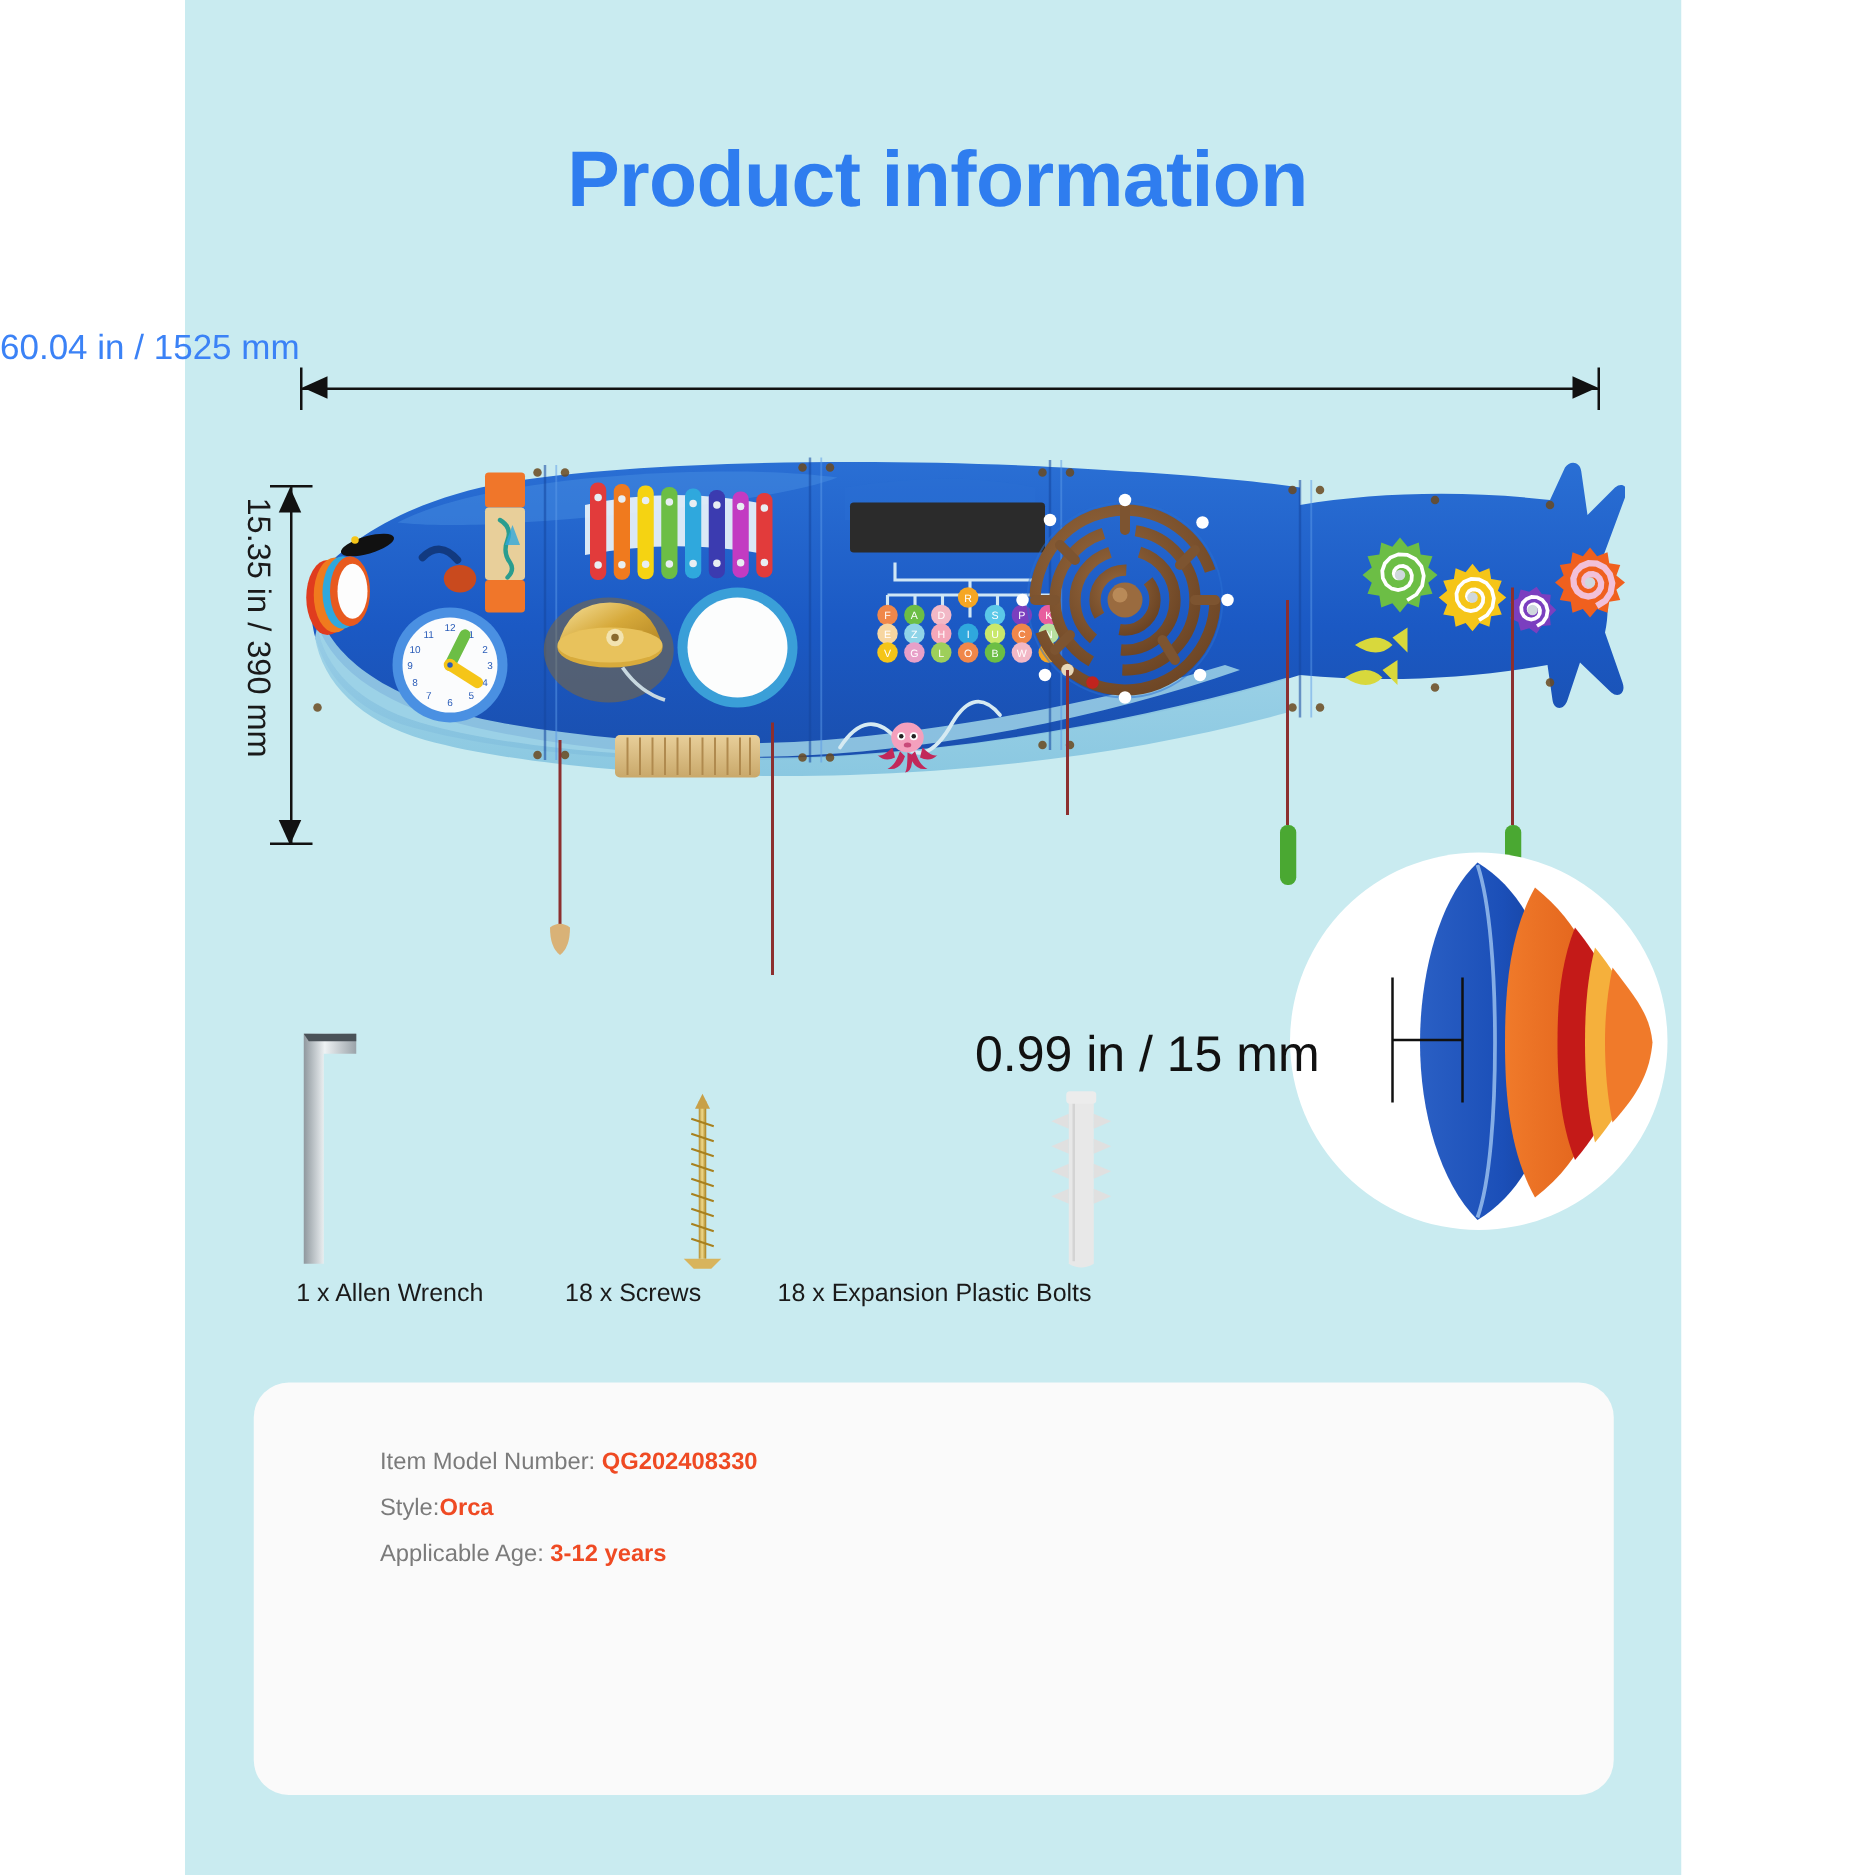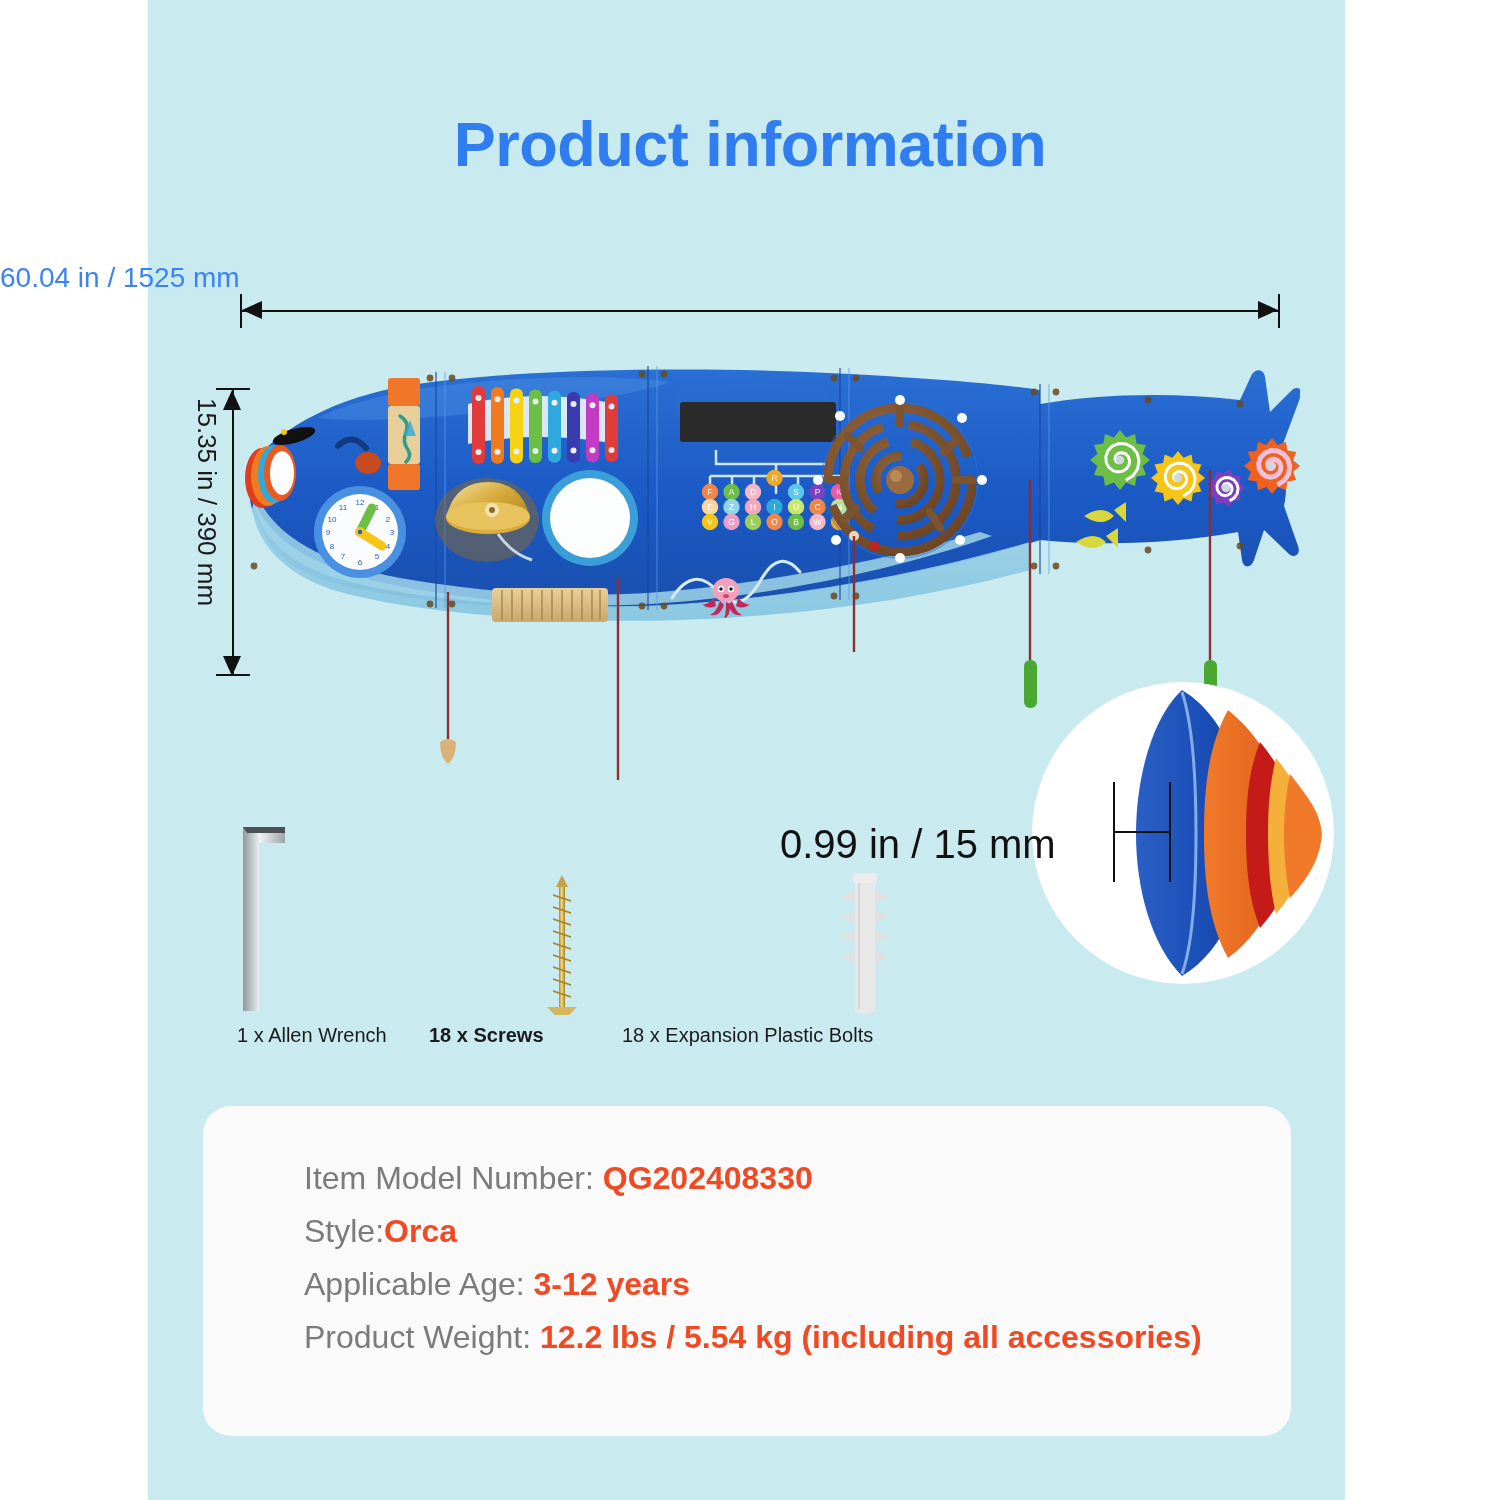--- a/index.html
+++ b/index.html
@@ -119,37 +119,37 @@
     white-space: nowrap;
   }
 
   
   .acc-label {
     position: absolute;
     font-size: 20px; color: #1a1a1a;
     white-space: nowrap;
   }
   #acc1-label { left: 237px; top: 1024px; }
-  #acc2-label { left: 429px; top: 1024px; font-weight: bold; }
+  #acc2-label { left: 452px; top: 1024px; }
   #acc3-label { left: 622px; top: 1024px; }
 
   
   #card {
     position: absolute;
     left: 203px; top: 1106px;
     width: 1088px; height: 330px;
     background: #fafafa;
     border-radius: 28px;
   }
   #spec-list {
     position: absolute;
     left: 101px; top: 52px;
   }
   .spec-row {
-    font-size: 32px;
+    font-size: 19px;
     color: #7b7b7b;
     margin-bottom: 13px;
     white-space: nowrap;
     line-height: 1.25;
   }
   .spec-val {
     color: #ef4a23;
     font-weight: bold;
   }
   .spec-row.r2 .spec-val { margin-left: 0; }
@@ -629,20 +629,16 @@
         <span>Item Model Number:</span>
         <span class="spec-val">QG202408330</span>
       </div>
       <div class="spec-row r2">
         <span>Style:</span><span class="spec-val">Orca</span>
       </div>
       <div class="spec-row">
         <span>Applicable Age:</span>
         <span class="spec-val">3-12 years</span>
       </div>
-      <div class="spec-row">
-        <span>Product Weight:</span>
-        <span class="spec-val">12.2 lbs / 5.54 kg (including all accessories)</span>
-      </div>
     </div>
   </div>
 
 </div>
 
 </body></html>

